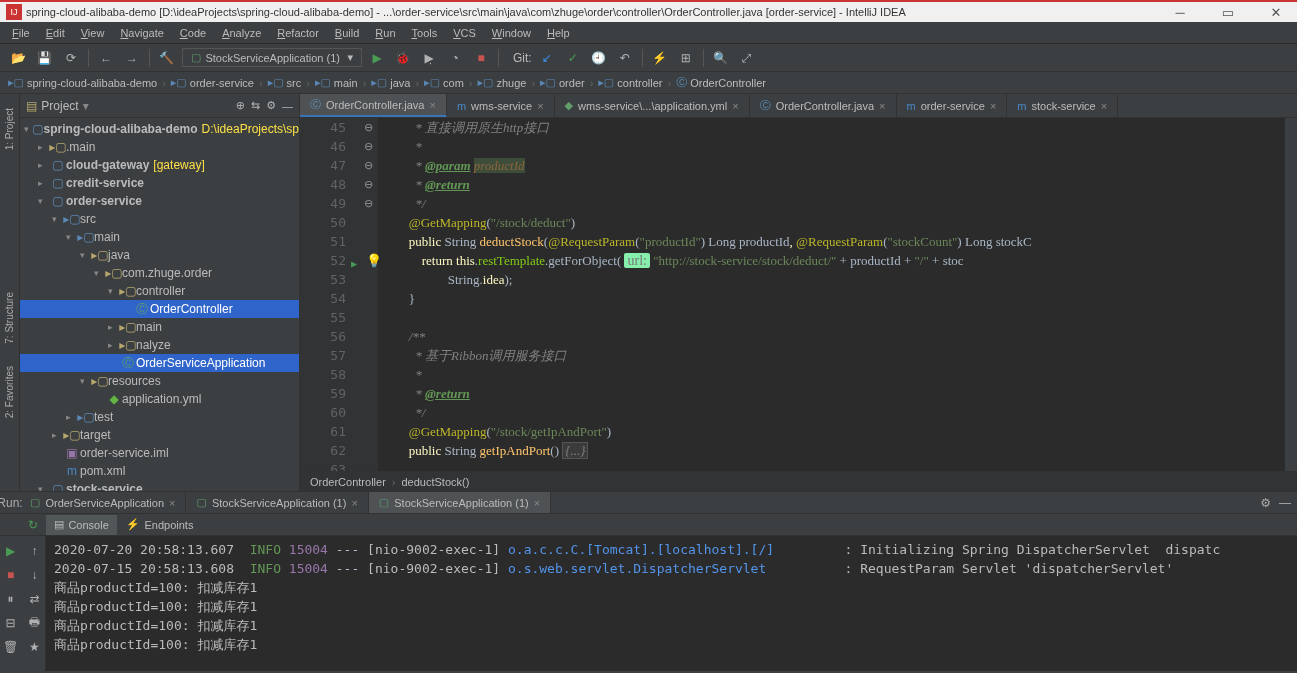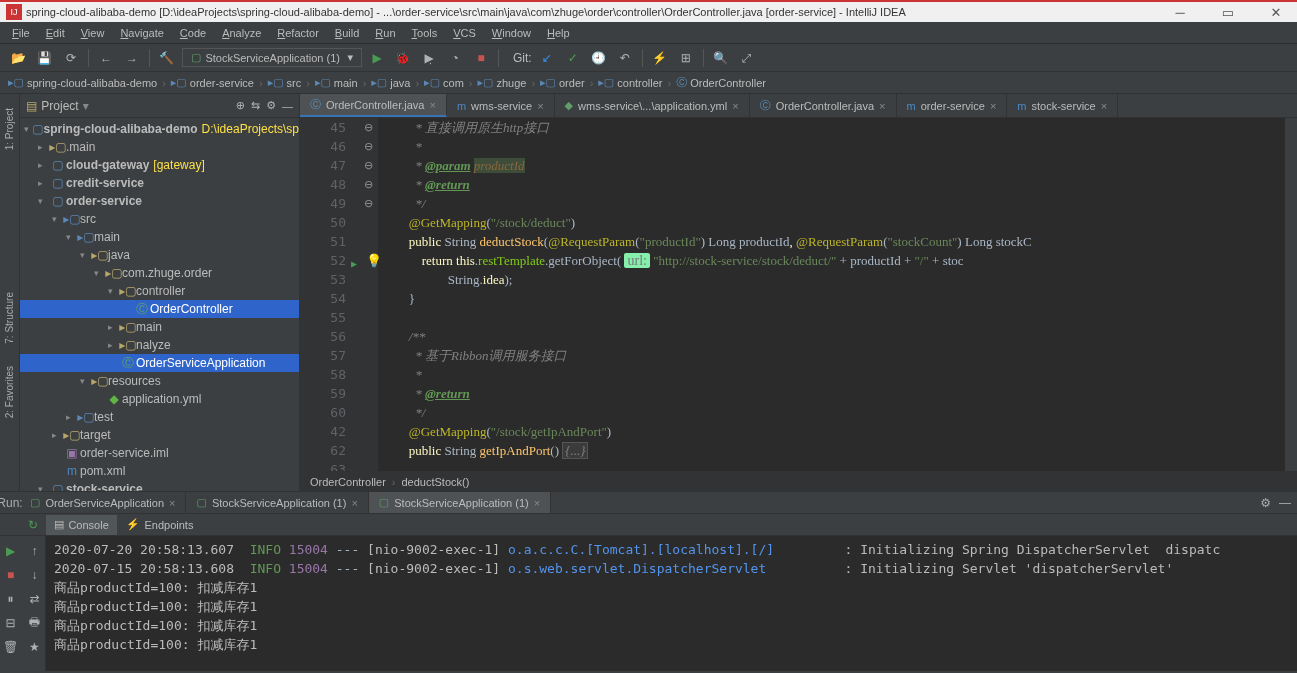--- a/index.html
+++ b/index.html
@@ -497,21 +497,21 @@
           <div class="gutter-line">51</div>
           <div class="gutter-line">52<span class="run-arrow">▶</span></div>
           <div class="gutter-line">53</div>
           <div class="gutter-line">54</div>
           <div class="gutter-line">55</div>
           <div class="gutter-line">56</div>
           <div class="gutter-line">57</div>
           <div class="gutter-line">58</div>
           <div class="gutter-line">59</div>
           <div class="gutter-line">60</div>
-          <div class="gutter-line">42</div>
+          <div class="gutter-line">61</div>
           <div class="gutter-line">62</div>
           <div class="gutter-line">63<span class="run-arrow">▶</span></div>
         </div>
       <div class="fold-col" id="foldcol">
           <div class="fold-mark"></div>
           <div class="fold-mark"></div>
           <div class="fold-mark"></div>
           <div class="fold-mark"></div>
           <div class="fold-mark"></div>
           <div class="fold-mark"></div>
@@ -609,20 +609,20 @@
         <div class="rt-btn">⏸</div>
         <div class="rt-btn">⇄</div>
         <div class="rt-btn">⊟</div>
         <div class="rt-btn">🖶</div>
         <div class="rt-btn">🗑</div>
         <div class="rt-btn">★</div>
       </div>
     </div>
     <div class="console-out" id="console">
         <div class="console-line"><span class="ts">2020-07-20 20:58:13.607</span>  <span class="lvl-info">INFO</span> <span class="pid">15004</span> <span class="id">---</span> <span class="thread">[nio-9002-exec-1]</span> <span class="logger">o.a.c.c.C.[Tomcat].[localhost].[/]      </span>   <span class="msg">: Initializing Spring DispatcherServlet  dispatc</span></div>
-        <div class="console-line"><span class="ts">2020-07-15 20:58:13.608</span>  <span class="lvl-info">INFO</span> <span class="pid">15004</span> <span class="id">---</span> <span class="thread">[nio-9002-exec-1]</span> <span class="logger">o.s.web.servlet.DispatcherServlet       </span>   <span class="msg">: Initializing Servlet 'dispatcherServlet'</span></div>
+        <div class="console-line"><span class="ts">2020-07-15 20:58:13.608</span>  <span class="lvl-info">INFO</span> <span class="pid">15004</span> <span class="id">---</span> <span class="thread">[nio-9002-exec-1]</span> <span class="logger">o.s.web.servlet.DispatcherServlet       </span>   <span class="msg">: RequestParam Servlet 'dispatcherServlet'</span></div>
         <div class="console-line">商品productId=100: 扣减库存1</div>
         <div class="console-line">商品productId=100: 扣减库存1</div>
         <div class="console-line">商品productId=100: 扣减库存1</div>
         <div class="console-line">商品productId=100: 扣减库存1</div>
       </div>
   </div>
 </div>
 
 </body></html>

